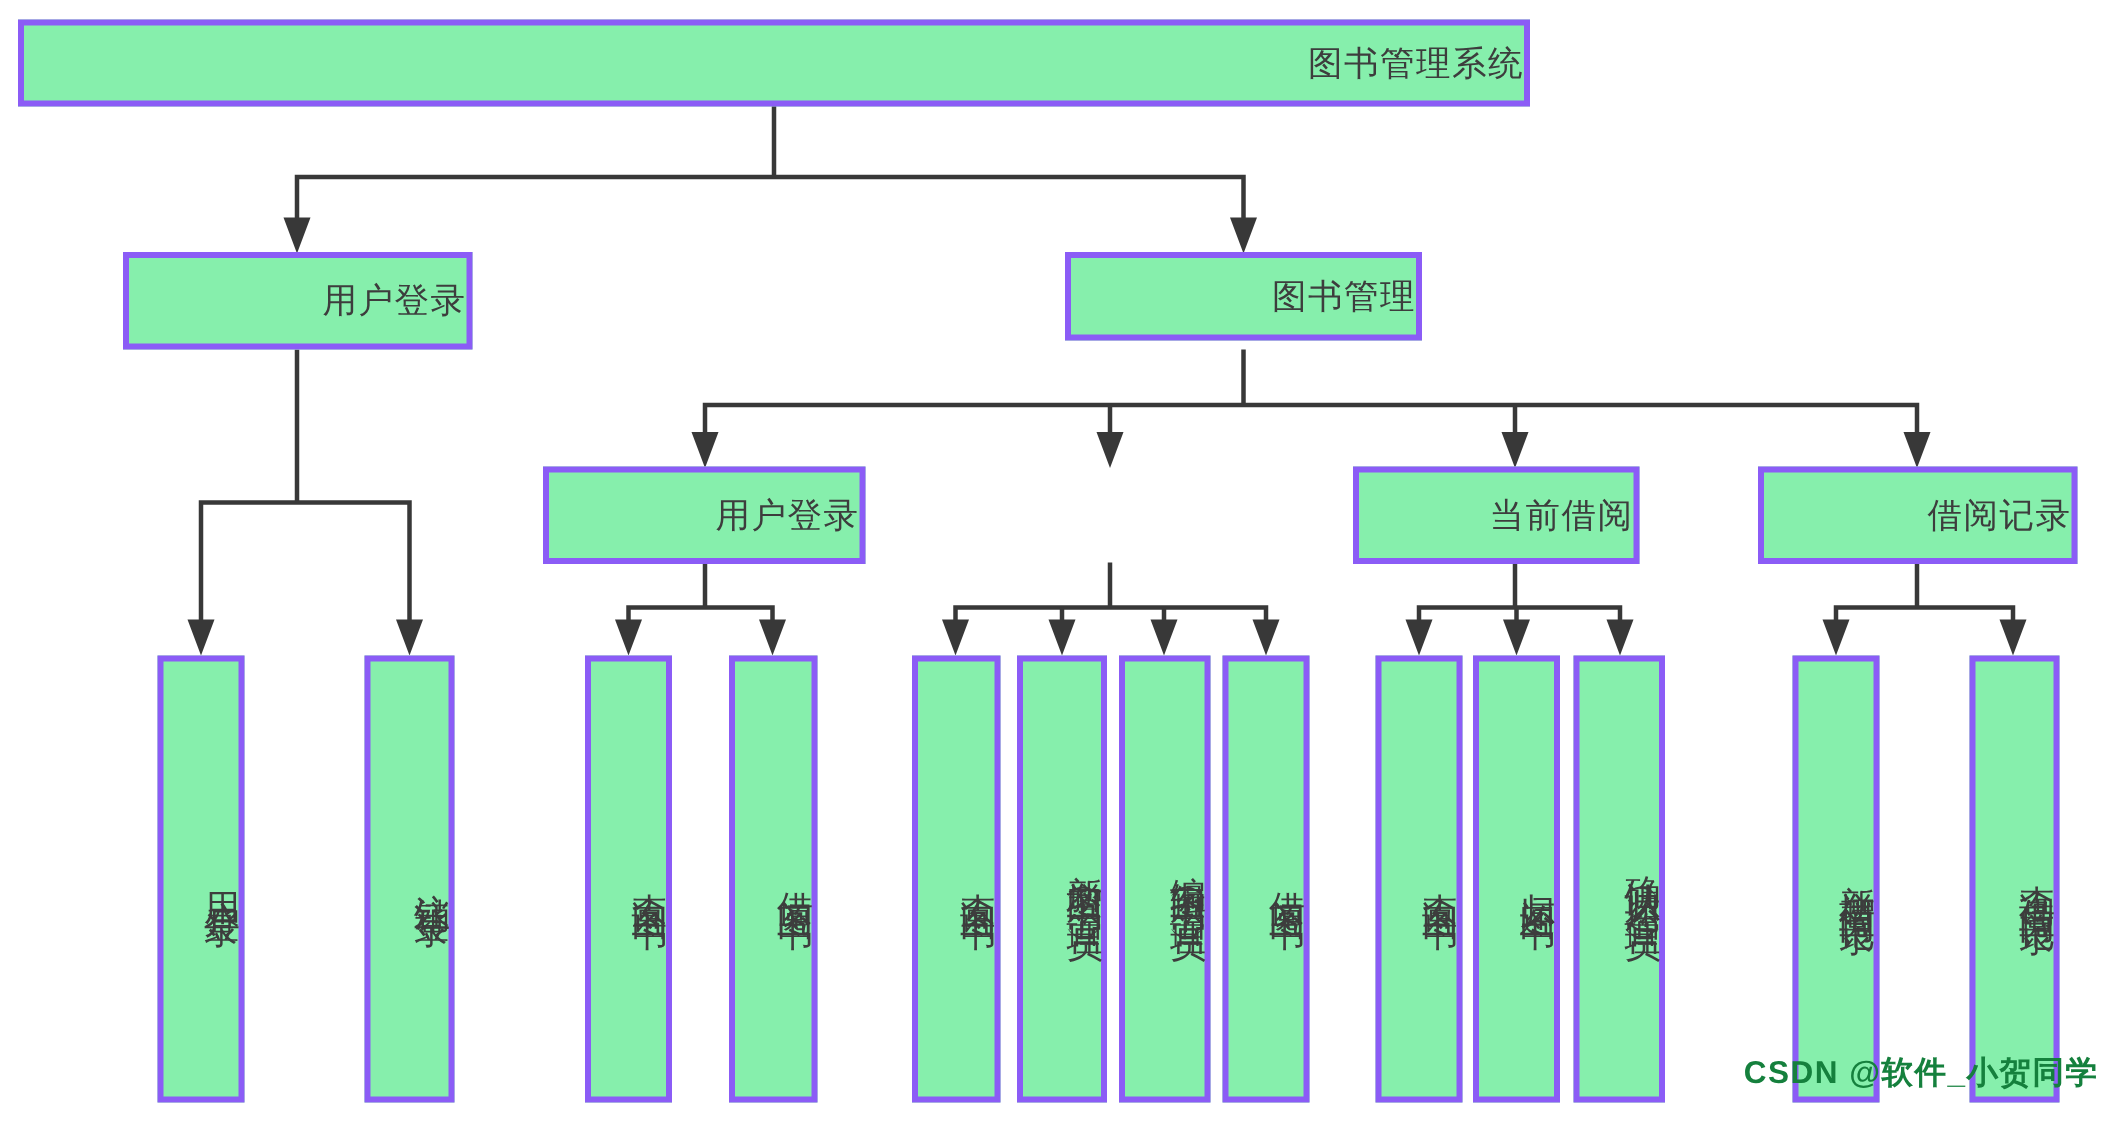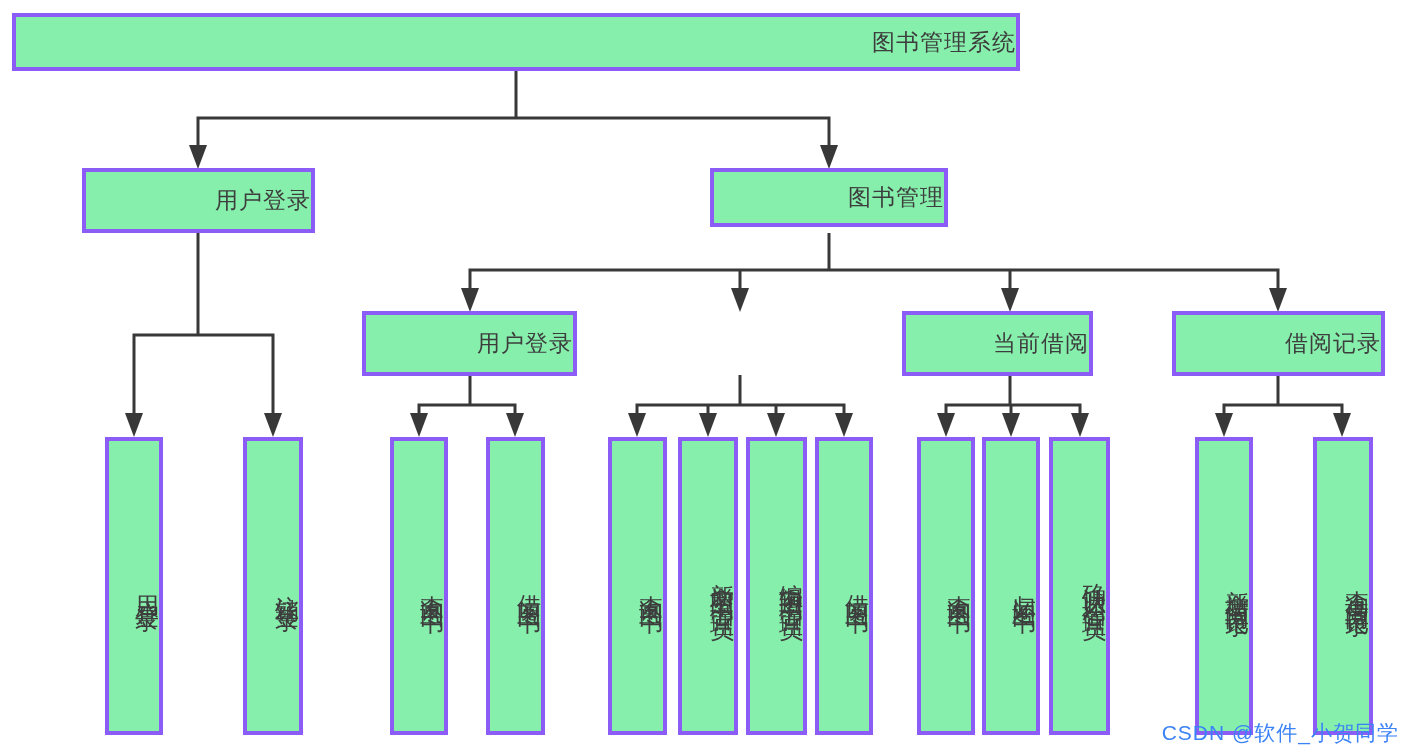--- a/index.html
+++ b/index.html
@@ -11,22 +11,22 @@
   .box {
     position:absolute; box-sizing:border-box; background:#86efac;
     border:4px solid #8b5cf6; display:flex; align-items:center; justify-content:flex-end;
   }
   .hbox .lbl { font-size:23px; color:#3d3d3d; letter-spacing:1px; white-space:nowrap; }
   .vbox .vlbl {
     writing-mode:vertical-rl; text-orientation:mixed;
     font-size:24px; color:#3d3d3d; letter-spacing:5px; line-height:1; white-space:nowrap;
   }
   .watermark {
-    position:absolute; right:6px; bottom:0; font-size:21px; color:#3b82f6;
-    letter-spacing:1px; z-index:5; white-space:nowrap;
+    position:absolute; right:6px; bottom:18px; font-size:21px; color:#15803d;
+    letter-spacing:1px; z-index:5; white-space:nowrap;font-weight:bold;
   }
 </style>
 </head>
 <body>
 
 <div class="stage">
 
   <svg class="connectors" viewBox="0 0 1405 747" aria-hidden="true">
     <g stroke="#383838" stroke-width="3" fill="none">
       <path d="M516 70V119.5 M196.5 118H830.5 M198 116.5V147 M829 116.5V147"></path>

